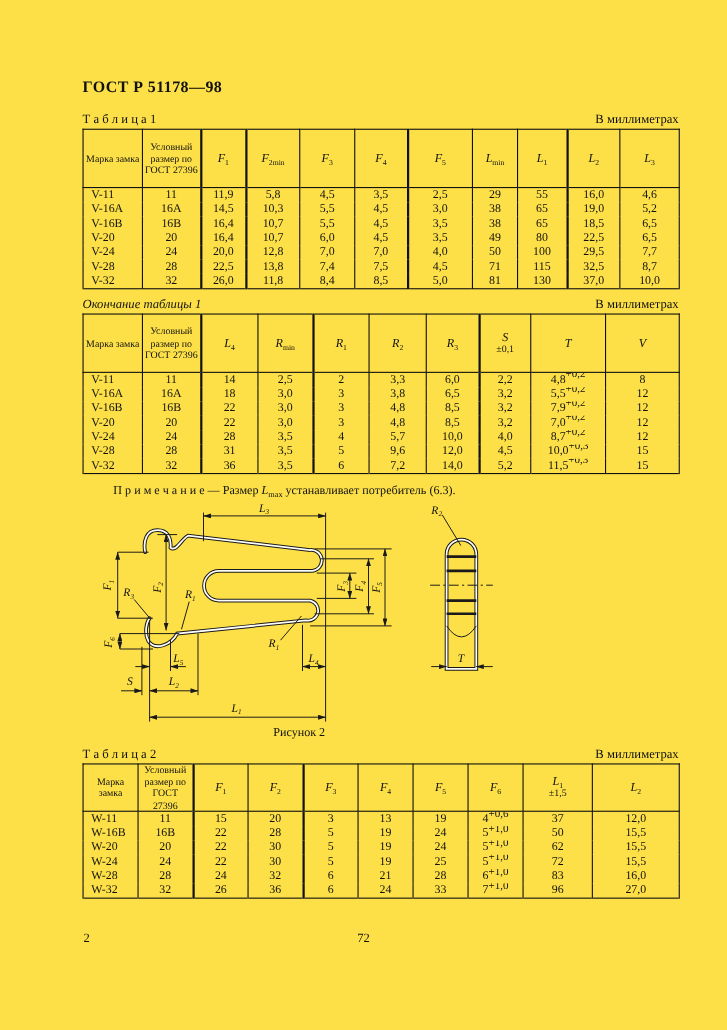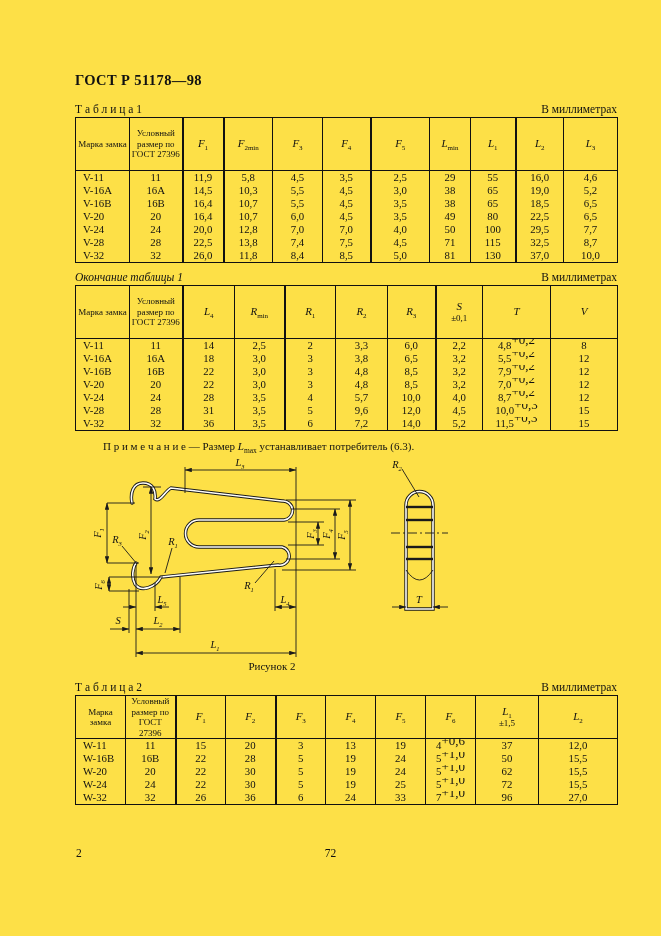--- a/index.html
+++ b/index.html
@@ -19,21 +19,21 @@
   table.gt th,table.gt td{border:1px solid #111;text-align:center;
     vertical-align:middle;padding:0 1px;overflow:hidden;}
   table.gt thead th{height:52px;font-size:9px;line-height:10.5px;
     font-weight:normal;white-space:pre-line;border-bottom:1.6px solid #111;text-align:center;}
   table.t2 thead th{height:42px;}
   table.gt thead th i{font-size:11px;}
   table.gt thead th sub{font-size:7px;}
   table.gt tbody td{height:13px;line-height:11px;font-size:10.8px;
     border-top:0;border-bottom:0;}
   table.gt tbody td:first-child{text-align:left;padding-left:7px;}
-  table.gt sup{font-size:13px;line-height:0;margin-top:35px;}
+  table.gt sup{font-size:10px;line-height:0;margin-top:35px;}
   table.gt sub{font-size:7.5px;line-height:0;}
   
   .t1 th:nth-child(2),.t1 td:nth-child(2),
   .t1 th:nth-child(3),.t1 td:nth-child(3),
   .t1 th:nth-child(6),.t1 td:nth-child(6),
   .t1 th:nth-child(9),.t1 td:nth-child(9){border-right:2px solid #111;}
   .t1b th:nth-child(2),.t1b td:nth-child(2),
   .t1b th:nth-child(4),.t1b td:nth-child(4),
   .t1b th:nth-child(7),.t1b td:nth-child(7){border-right:2px solid #111;}
   .t2 th:nth-child(2),.t2 td:nth-child(2),
@@ -499,20 +499,32 @@
           <td>22</td>
           <td>30</td>
           <td>5</td>
           <td>19</td>
           <td>25</td>
           <td>5<sup>+1,0</sup></td>
           <td>72</td>
           <td>15,5</td>
         </tr>
         <tr>
+          <td>W-28</td>
+          <td>28</td>
+          <td>24</td>
+          <td>32</td>
+          <td>6</td>
+          <td>21</td>
+          <td>28</td>
+          <td>6<sup>+1,0</sup></td>
+          <td>83</td>
+          <td>16,0</td>
+        </tr>
+        <tr>
           <td>W-32</td>
           <td>32</td>
           <td>26</td>
           <td>36</td>
           <td>6</td>
           <td>24</td>
           <td>33</td>
           <td>7<sup>+1,0</sup></td>
           <td>96</td>
           <td>27,0</td>

